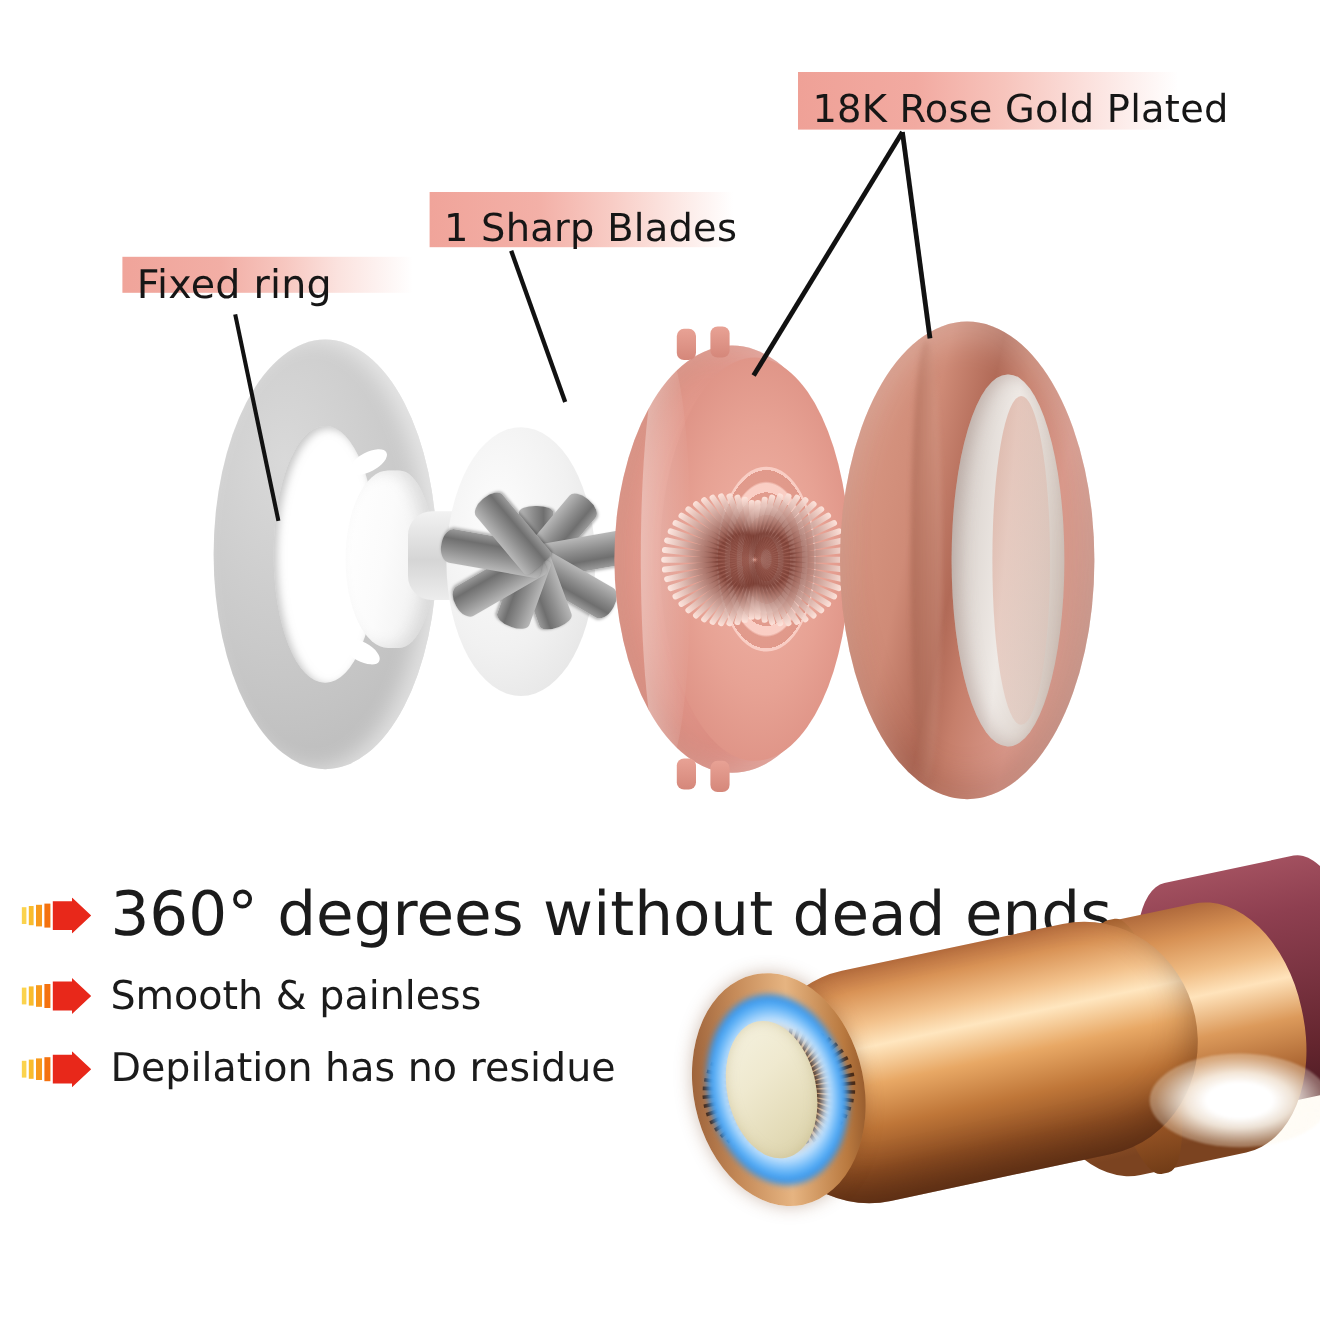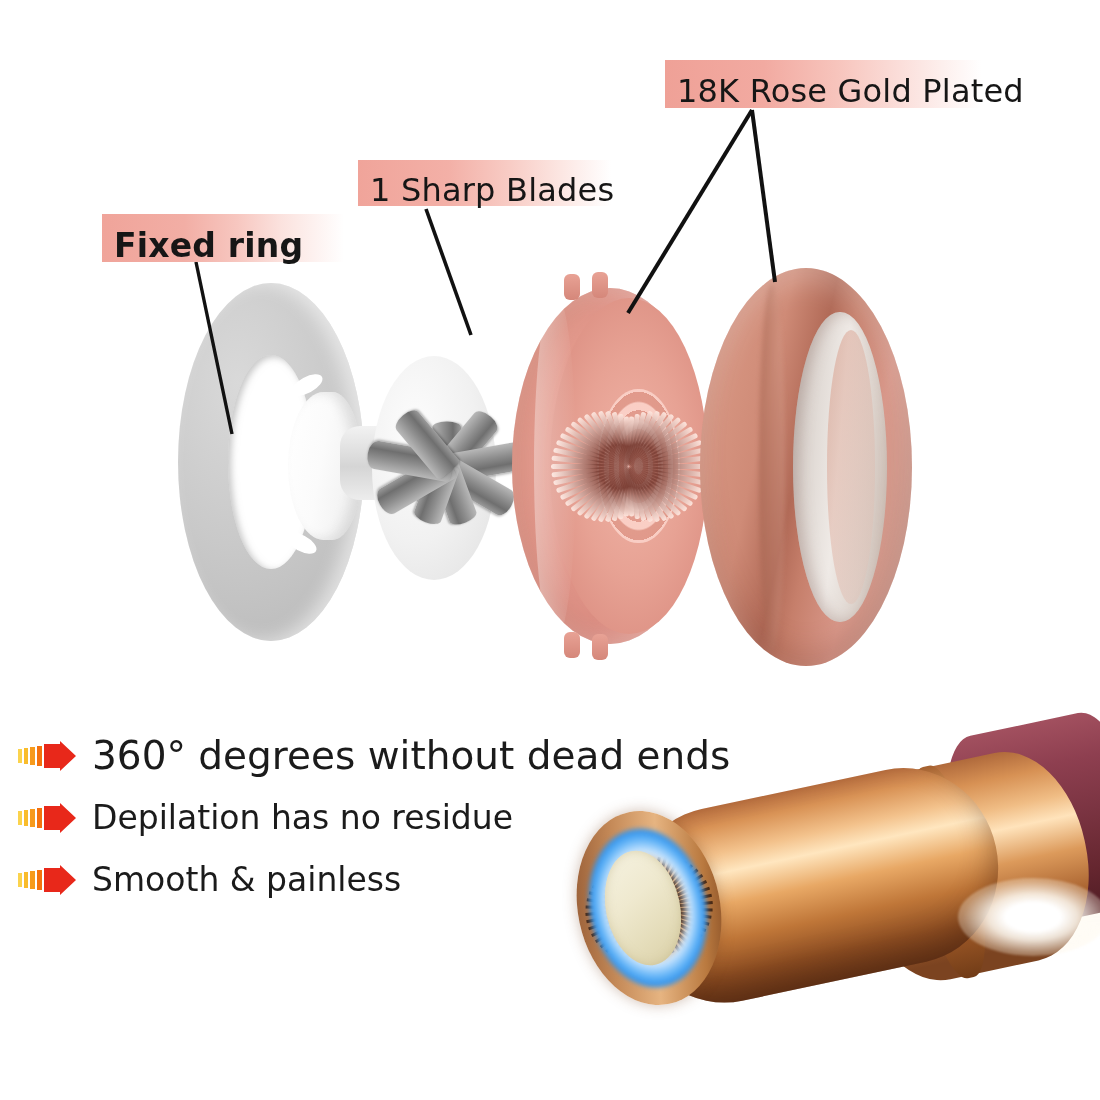--- a/index.html
+++ b/index.html
@@ -31,25 +31,24 @@
     align-items: center;
     white-space: nowrap;
     color: #161616;
     font-weight: 400;
     letter-spacing: .2px;
     padding: 20px 10px 6px 12px;
     box-sizing: border-box;
   }
   .label-fixed-ring {
     left: 102px;  top: 214px;
-    width: 242px; height: 48px;
+    width: 242px; height: 30px;
     font-size: 33px;
     background: linear-gradient(90deg,
         #f0a49a 0%, #f2aea5 34%, #f7c7c0 56%, #fbe2de 74%, #ffffff 100%);
-    font-weight: bold;
   }
   .label-blades {
     left: 358px; top: 160px;
     width: 253px; height: 46px;
     font-size: 32px;
     background: linear-gradient(90deg,
         #f0a49a 0%, #f3b0a7 36%, #f8ccc5 60%, #fce6e2 80%, #ffffff 100%);
   }
   .label-plated {
     left: 665px; top: 60px;
@@ -266,21 +265,21 @@
     width: 58px; height: 30px;
     margin-right: 16px;
     display: block;
   }
   .bullet .txt {
     font-size: 33px;
     line-height: 1.04;
     color: #1b1b1b;
     white-space: nowrap;
   }
-  .bullet.lead .txt { font-size: 39px; }
+  .bullet.lead .txt { font-size: 51px; }
   .bullet.lead { margin-bottom: 24px; }
   .bullet.b2 { margin-bottom: 28px; }
   .bullet.b3 { margin-bottom: 26px; }
 
   
   .device {
     position: absolute;
     left: 560px; top: 718px;
     width: 545px; height: 382px;
   }
@@ -506,40 +505,40 @@
       <svg class="icon" viewBox="0 0 58 30">
         <rect x="0" y="8" width="4" height="14" fill="#fbd34d"></rect>
         <rect x="6" y="7" width="4" height="16" fill="#f9bc2c"></rect>
         <rect x="12" y="6" width="5" height="18" fill="#f79a1c"></rect>
         <rect x="19" y="5" width="5" height="20" fill="#f4720f"></rect>
         <path d="M26 3 L26 27 L42 27 L42 30 L58 15 L42 0 L42 3 Z" fill="#e8281a"></path>
       </svg>
       <span class="txt">360° degrees without dead ends</span>
     </div>
 
+    <div class="bullet b3">
+      <svg class="icon" viewBox="0 0 58 30">
+        <rect x="0" y="8" width="4" height="14" fill="#fbd34d"></rect>
+        <rect x="6" y="7" width="4" height="16" fill="#f9bc2c"></rect>
+        <rect x="12" y="6" width="5" height="18" fill="#f79a1c"></rect>
+        <rect x="19" y="5" width="5" height="20" fill="#f4720f"></rect>
+        <path d="M26 3 L26 27 L42 27 L42 30 L58 15 L42 0 L42 3 Z" fill="#e8281a"></path>
+      </svg>
+      <span class="txt">Smooth &amp; painless</span>
+    </div>
+
     <div class="bullet b2">
       <svg class="icon" viewBox="0 0 58 30">
         <rect x="0" y="8" width="4" height="14" fill="#fbd34d"></rect>
         <rect x="6" y="7" width="4" height="16" fill="#f9bc2c"></rect>
         <rect x="12" y="6" width="5" height="18" fill="#f79a1c"></rect>
         <rect x="19" y="5" width="5" height="20" fill="#f4720f"></rect>
         <path d="M26 3 L26 27 L42 27 L42 30 L58 15 L42 0 L42 3 Z" fill="#e8281a"></path>
       </svg>
       <span class="txt">Depilation has no residue</span>
-    </div>
-
-    <div class="bullet b3">
-      <svg class="icon" viewBox="0 0 58 30">
-        <rect x="0" y="8" width="4" height="14" fill="#fbd34d"></rect>
-        <rect x="6" y="7" width="4" height="16" fill="#f9bc2c"></rect>
-        <rect x="12" y="6" width="5" height="18" fill="#f79a1c"></rect>
-        <rect x="19" y="5" width="5" height="20" fill="#f4720f"></rect>
-        <path d="M26 3 L26 27 L42 27 L42 30 L58 15 L42 0 L42 3 Z" fill="#e8281a"></path>
-      </svg>
-      <span class="txt">Smooth &amp; painless</span>
     </div>
 
   </div>
 
   <div class="device">
     <div class="maroon"></div>
     <div class="barrel2"></div>
     <div class="collar"></div>
     <div class="barrel"></div>
     <div class="head" id="device-head">

